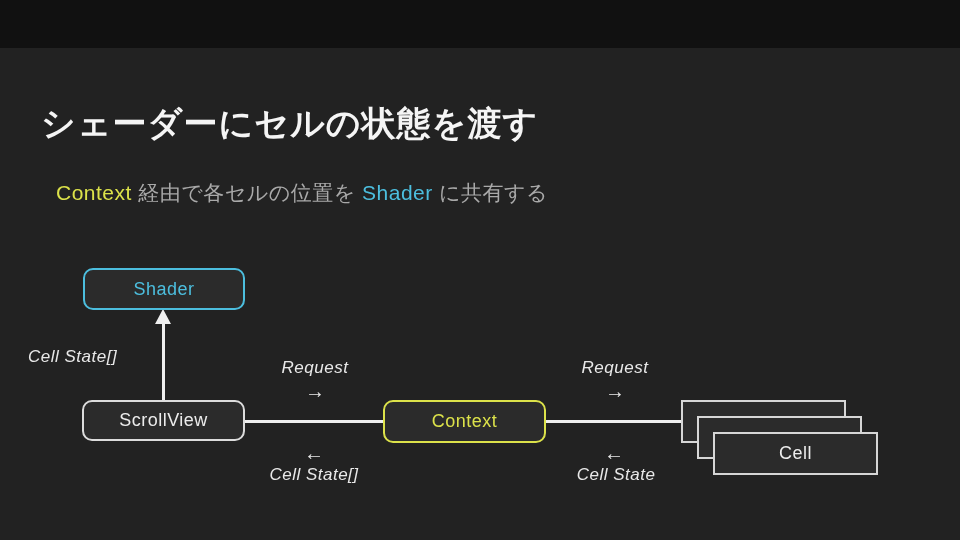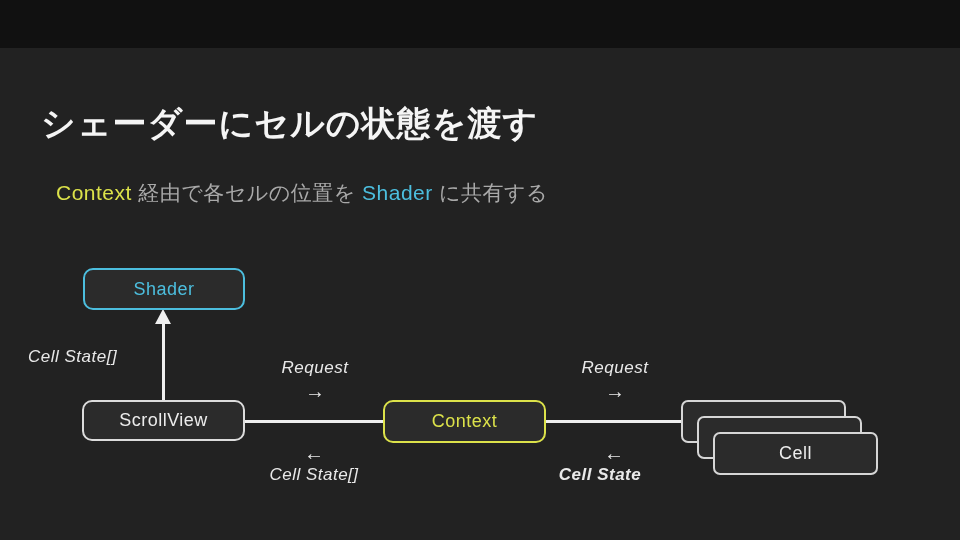--- a/index.html
+++ b/index.html
@@ -32,21 +32,21 @@
   }
   .node-scrollview{
     left:82px;top:352px;width:163px;height:41px;
     border:2px solid #dcdcdc;color:#ececec;
   }
   .node-context{
     left:383px;top:352px;width:163px;height:43px;
     border:2px solid #dce24a;color:#dce24a;
   }
   .cell-card{
-    position:absolute;width:165px;height:43px;border-radius:7px;
+    position:absolute;width:165px;height:43px;border-radius:0;
     background:#2b2b2b;border:2px solid #d6d6d6;box-sizing:border-box;
   }
   .cell-back{left:681px;top:352px;}
   .cell-mid{left:697px;top:368px;}
   .cell-front{
     left:713px;top:384px;
     display:flex;align-items:center;justify-content:center;
     color:#ececec;font-size:18px;letter-spacing:0.5px;
   }
 
@@ -70,21 +70,21 @@
   }
   .centered{transform:translateX(-50%);}
   .lbl-cellstate-up{left:28px;top:299px;}
   .lbl-request-left{left:315px;top:310px;}
   .arr-fwd-left{left:315px;top:333px;}
   .lbl-request-right{left:615px;top:310px;}
   .arr-fwd-right{left:615px;top:333px;}
   .arr-back-left{left:314px;top:395px;}
   .lbl-return-left{left:314px;top:417px;}
   .arr-back-right{left:614px;top:395px;}
-  .lbl-return-right{left:600px;top:417px;font-weight:bold;}
+  .lbl-return-right{left:616px;top:417px;}
 </style>
 </head>
 <body>
 
 <div class="stage">
 
   <div class="title">シェーダーにセルの状態を渡す</div>
 
   <div class="subtitle">
     <span class="accent-yellow">Context</span><span> 経由で各セルの位置を </span><span class="accent-cyan">Shader</span><span> に共有する</span>

